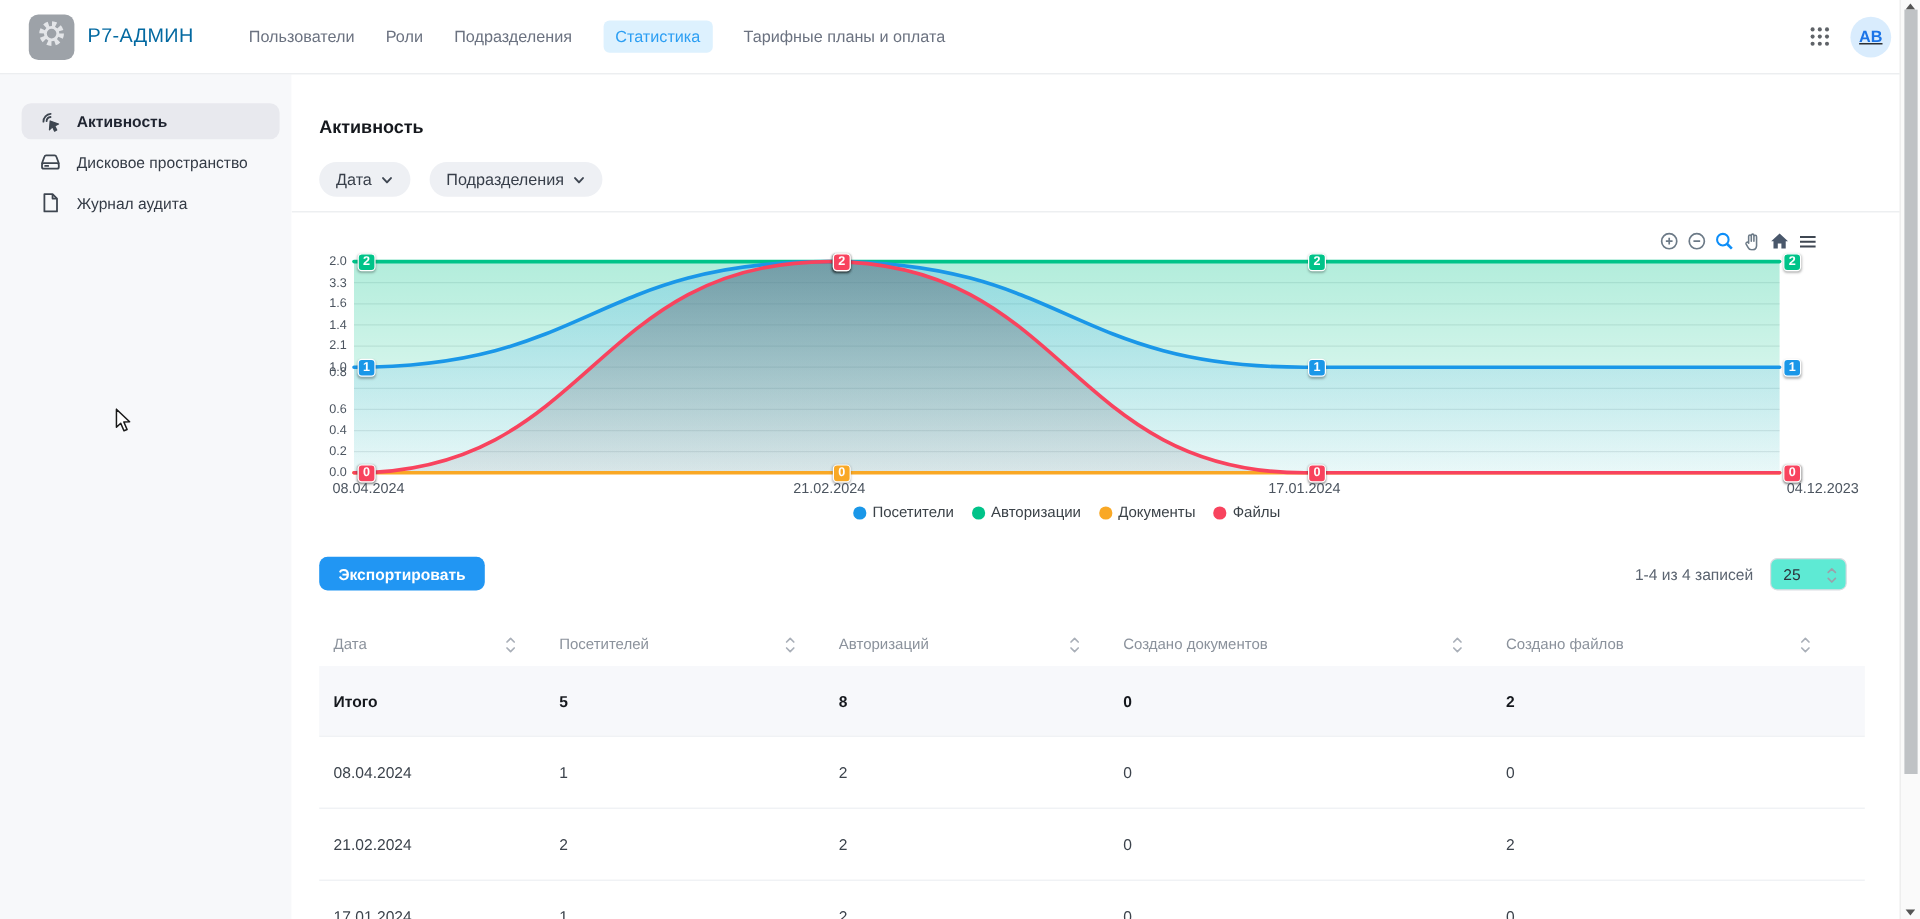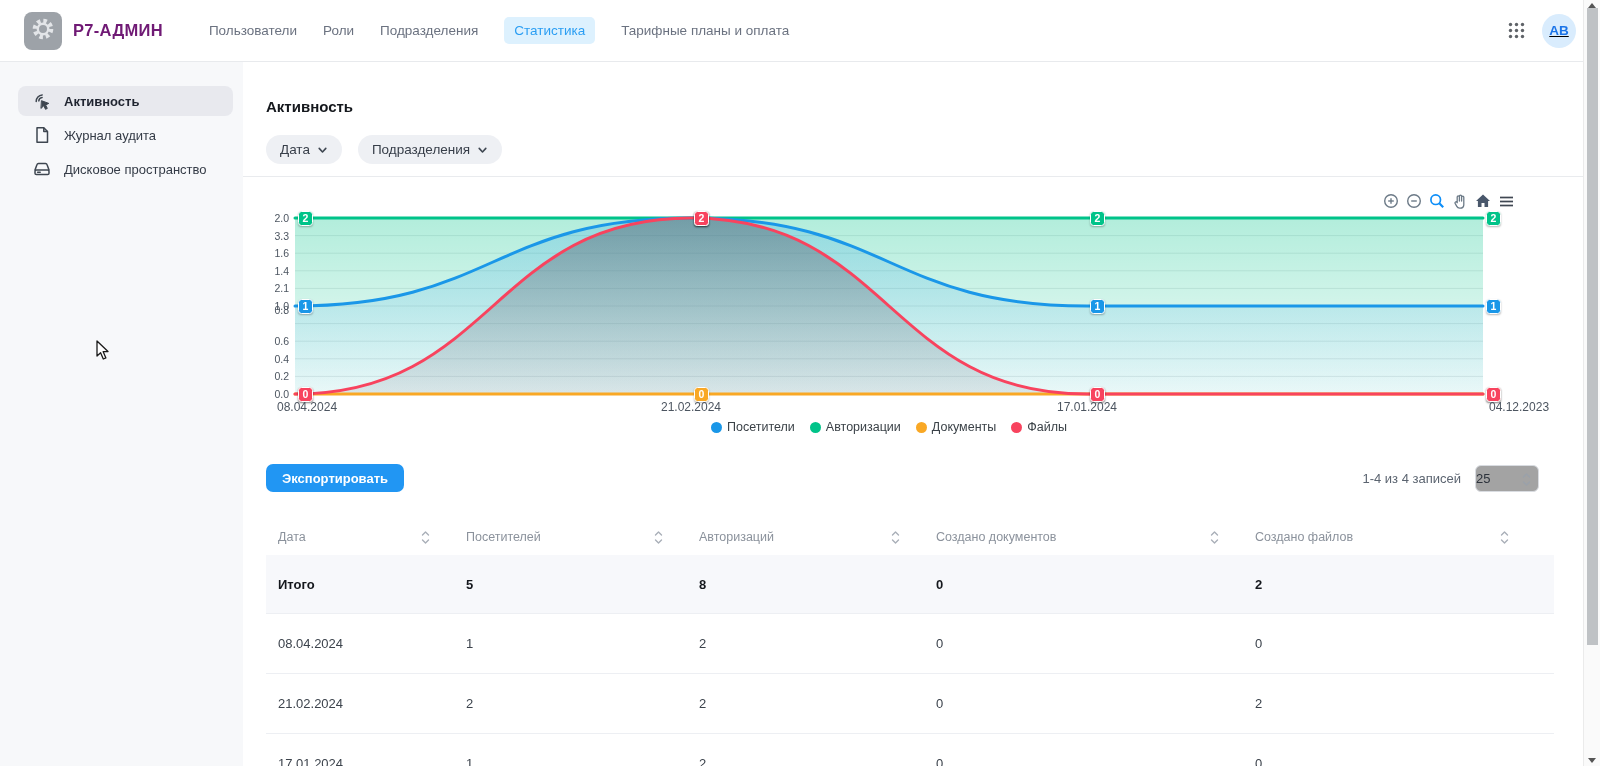--- a/index.html
+++ b/index.html
@@ -3,21 +3,21 @@
 <meta charset="utf-8">
 <style>
   html,body{margin:0;padding:0;}
   body{font-family:"Liberation Sans","DejaVu Sans",sans-serif;-webkit-font-smoothing:antialiased;}
   .page{position:relative;width:1600px;height:766px;overflow:hidden;background:#ffffff;}
 
   
   .topbar{position:relative;height:62px;display:flex;align-items:center;padding:0 24px;box-sizing:border-box;
           background:#fff;border-bottom:1px solid #e8eaed;z-index:5;}
   .logo{width:38px;height:38px;border-radius:8px;background:#9da2a8;display:flex;align-items:center;justify-content:center;flex:none;}
-  .brand-name{margin-left:11px;font-size:16.5px;font-weight:bold;color:#701a75;letter-spacing:.3px;}
+  .brand-name{margin-left:11px;font-size:16.5px;font-weight:normal;color:#0369a1;letter-spacing:.3px;}
   .topnav{display:flex;align-items:center;gap:26px;margin-left:46px;}
   .nav-item{font-size:13.5px;color:#6b7280;cursor:pointer;white-space:nowrap;}
   .nav-item.active{background:#ddf1fe;color:#2b9ef3;padding:6px 10px;border-radius:5px;}
   .topbar-right{margin-left:auto;display:flex;align-items:center;gap:16px;text-decoration:underline;}
   .apps{width:20px;height:20px;display:flex;align-items:center;justify-content:center;cursor:pointer;}
   .avatar{width:34px;height:34px;border-radius:50%;background:#d9ecfd;color:#1b74e8;font-weight:bold;font-size:13.5px;
           display:flex;align-items:center;justify-content:center;cursor:pointer;}
 
   
   .shell{display:flex;height:704px;}
@@ -53,22 +53,22 @@
   .leg-item{display:flex;align-items:center;gap:5px;cursor:pointer;}
   .leg-dot{width:11px;height:11px;border-radius:50%;}
   .leg-item span:last-child{font-size:12.5px;color:#3b4248;}
 
   
   .actions-row{display:flex;align-items:center;justify-content:space-between;margin-top:30px;height:28px;}
   .export-btn{height:28px;padding:0 16px;background:#2196f3;color:#fff;border:none;border-radius:7px;
               font-family:inherit;font-size:13px;font-weight:bold;cursor:pointer;}
   .pag{display:flex;align-items:center;gap:14px;margin-right:38px;}
   .pag-info{font-size:13px;color:#5b6470;}
-  .page-size{position:relative;width:64px;height:27px;border:1px solid #d9dce1;border-radius:6px;background:#a3a3a3;
-             display:flex;align-items:center;box-sizing:border-box;font-size:13px;color:#2d333c;cursor:pointer;}
+  .page-size{position:relative;width:64px;height:27px;border:1px solid #d9dce1;border-radius:6px;background:#5eead4;
+             display:flex;align-items:center;padding-left:10px;box-sizing:border-box;font-size:13px;color:#2d333c;cursor:pointer;}
   .page-size .step{position:absolute;right:7px;top:6px;display:flex;}
 
   
   .table{margin-top:27px;width:1288px;}
   .t-row{display:grid;grid-template-columns:174px 233px 237px 319px 325px;align-items:center;}
   .t-head{height:36px;}
   .t-cell{padding-left:26px;font-size:13px;color:#3c434c;}
   .t-row .t-cell:first-child{padding-left:12px;}
   .t-cell.h{display:flex;align-items:center;justify-content:space-between;padding-right:10px;color:#8b929c;font-size:12.5px;}
   .t-row .t-cell.h:last-child{padding-right:45px;}
@@ -132,36 +132,36 @@
             <svg width="20" height="20" viewBox="0 0 20 20" fill="none" stroke="#3e4650" stroke-width="1.5" stroke-linecap="round" stroke-linejoin="round">
               <path d="M4.2,10.4 A6.4,6.4 0 0 1 10.2,3.9"></path>
               <path d="M6.8,9.9 A3.7,3.7 0 0 1 10.1,6.5"></path>
               <path d="M9.8,9.8 L16.8,12.4 L13.6,13.9 L15.3,17.4 L13.5,18.3 L11.8,14.7 L9.2,17.2 Z" fill="#3e4650" stroke-width="1"></path>
             </svg>
           </span>
           <span>Активность</span>
         </div>
         <div class="side-item">
           <span class="side-icon">
-            <svg width="20" height="20" viewBox="0 0 20 20" fill="none" stroke="#3e4650" stroke-width="1.5" stroke-linejoin="round">
-              <path d="M5,2.8 H11.8 L15.5,6.5 V17.2 H5 Z"></path>
-              <path d="M11.8,2.8 V6.5 H15.5"></path>
-            </svg>
-          </span>
-          <span>Журнал аудита</span>
-        </div>
-        <div class="side-item">
-          <span class="side-icon">
             <svg width="20" height="20" viewBox="0 0 20 20" fill="none" stroke="#3e4650" stroke-width="1.5" stroke-linecap="round" stroke-linejoin="round">
               <path d="M3,11 L5,5.6 A1.6,1.6 0 0 1 6.5,4.5 H13.5 A1.6,1.6 0 0 1 15,5.6 L17,11"></path>
               <rect x="3" y="11" width="14" height="4.6" rx="1.4"></rect>
               <line x1="5.6" y1="13.3" x2="8.2" y2="13.3"></line>
             </svg>
           </span>
           <span>Дисковое пространство</span>
+        </div>
+        <div class="side-item">
+          <span class="side-icon">
+            <svg width="20" height="20" viewBox="0 0 20 20" fill="none" stroke="#3e4650" stroke-width="1.5" stroke-linejoin="round">
+              <path d="M5,2.8 H11.8 L15.5,6.5 V17.2 H5 Z"></path>
+              <path d="M11.8,2.8 V6.5 H15.5"></path>
+            </svg>
+          </span>
+          <span>Журнал аудита</span>
         </div>
       </aside>
 
     <main class="content">
       <h1 class="page-title">Активность</h1>
       <div class="filters" id="filters">
           <button class="pill">
             <span>Дата</span>
             <span class="pill-chev">
               <svg width="11" height="11" viewBox="0 0 11 11">

